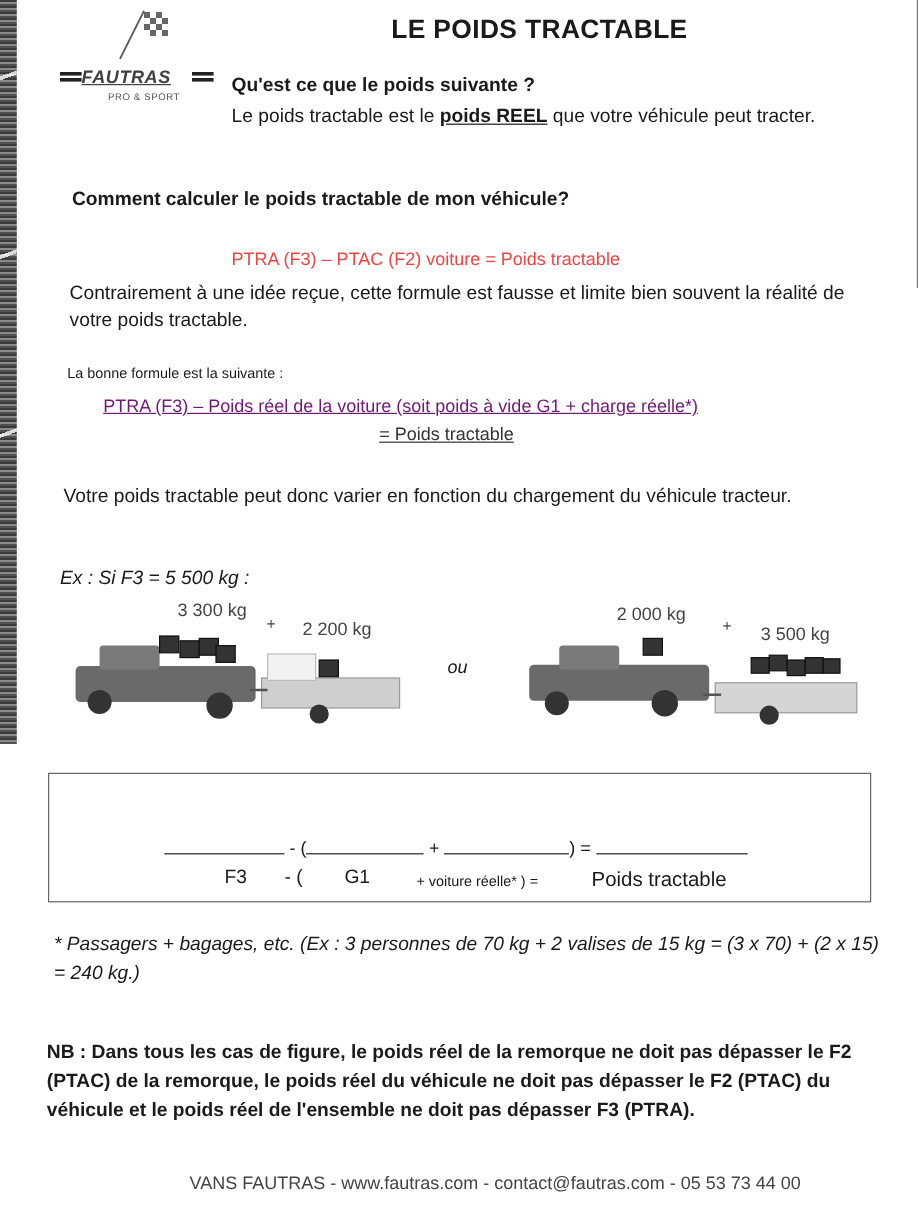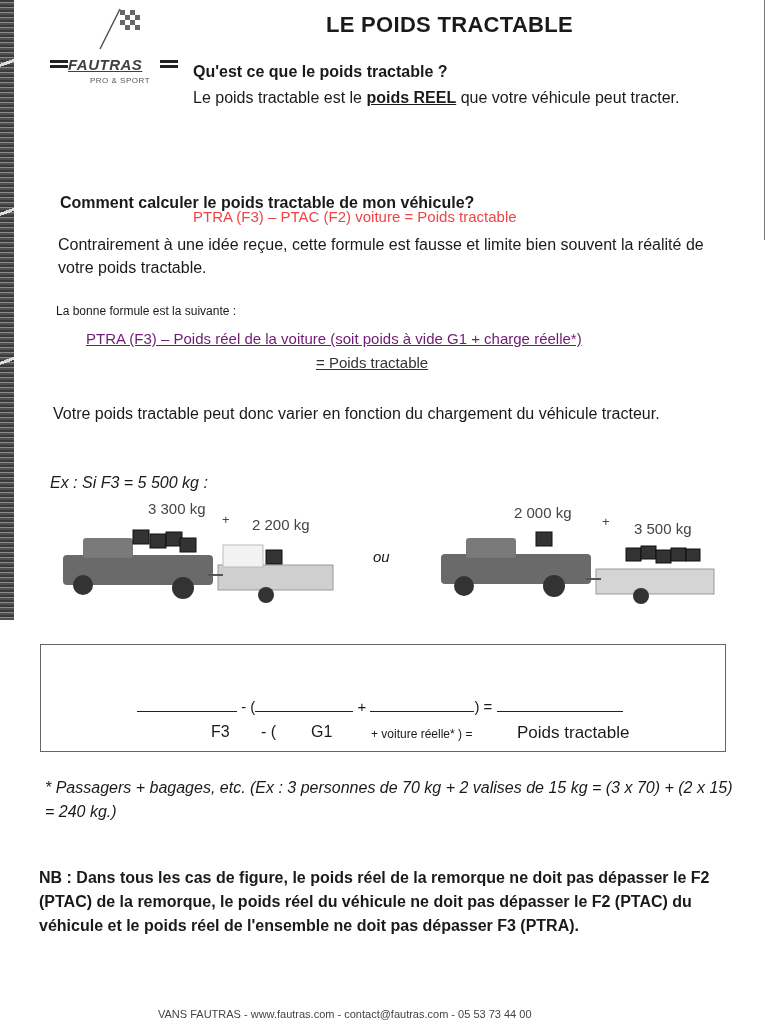--- a/index.html
+++ b/index.html
@@ -31,21 +31,21 @@
     .logo-bars-l, .logo-bars-r { position: absolute; top: 56px; width: 18px; height: 8px;
       border-top: 3px solid #222; border-bottom: 3px solid #222; box-sizing: border-box; }
     .logo-bars-l { left: 0; }
     .logo-bars-r { left: 110px; }
 
     .title { left: 326px; top: 12px; font-size: 22px; font-weight: bold; letter-spacing: .3px; }
     .q-heading { left: 193px; top: 63px; font-size: 16px; font-weight: bold; }
     .q-body { left: 193px; top: 87px; width: 520px; font-size: 16px; line-height: 22px; }
     .q-body u { font-weight: bold; }
 
-    .h2 { left: 60px; top: 158px; font-size: 16px; font-weight: bold; margin-top: 36px; }
+    .h2 { left: 60px; top: 158px; font-size: 16px; font-weight: bold; }
     .formula1 { left: 193px; top: 208px; font-size: 15px; color: #ef4444; }
     .p1 { left: 58px; top: 233px; width: 670px; font-size: 16px; line-height: 23px; }
 
     .p2-label { left: 56px; top: 304px; font-size: 12px; }
     .formula2 { left: 86px; top: 330px; font-size: 15px; color: #701a75; text-decoration: underline; }
     .formula2b { left: 316px; top: 354px; font-size: 15px; color: #333; text-decoration: underline; }
 
     .p3 { left: 53px; top: 402px; width: 680px; font-size: 16px; line-height: 23px; }
 
     .ex-label { left: 50px; top: 474px; font-size: 16px; font-style: italic; }
@@ -56,26 +56,26 @@
     .kg { position: absolute; font-size: 15px; color: #444; }
     .plus { position: absolute; font-size: 13px; color: #444; }
     .truck { position: absolute; }
     .ou { left: 373px; top: 548px; font-size: 15px; font-style: italic; }
 
     .calc-box { left: 40px; top: 644px; width: 684px; height: 106px; border: 1px solid #666; }
     .calc-title { position: absolute; left: 0; right: 0; top: 6px; text-align: center;
       font-size: 16px; font-weight: bold; text-decoration: underline; }
     .calc-line { position: absolute; left: 96px; top: 52px; font-size: 15px; white-space: pre; }
     .blank { display: inline-block; border-bottom: 1px solid #222; height: 14px; vertical-align: baseline; }
-    .lbl { position: absolute; font-size: 16px; margin-left: 24px; }
+    .lbl { position: absolute; font-size: 16px; }
     .lbl-small { font-size: 12px; }
 
     .footnote { left: 45px; top: 776px; width: 690px; font-size: 16px; font-style: italic; line-height: 24px; }
     .nb { left: 39px; top: 866px; width: 700px; font-size: 16px; font-weight: bold; line-height: 24px; }
-    .footer { left: 158px; top: 1008px; font-size: 11px; color: #444; }
+    .footer { left: 158px; top: 978px; font-size: 15px; color: #444; }
   </style>
 </head>
 <body>
 
 <div class="abs scan-edge"></div>
 <div class="abs scan-right"></div>
 
 <div class="abs logo">
   <svg width="60" height="50" style="position:absolute;left:40px;top:0">
     <line x1="10" y1="45" x2="30" y2="5" stroke="#555" stroke-width="1.5"></line>
@@ -91,21 +91,21 @@
     </g>
   </svg>
   <span class="logo-bars-l"></span>
   <span class="logo-brand">FAUTRAS</span>
   <span class="logo-bars-r"></span>
   <span class="logo-sub">PRO &amp; SPORT</span>
 </div>
 
 <div class="abs title">LE POIDS TRACTABLE</div>
 
-<div class="abs q-heading">Qu'est ce que le poids tractable ?</div>
+<div class="abs q-heading">Qu'est ce que le poids suivante ?</div>
 <div class="abs q-body"><span>Le poids tractable est le </span><u>poids REEL</u><span> que votre véhicule peut tracter.</span></div>
 
 <div class="abs h2">Comment calculer le poids tractable de mon véhicule?</div>
 <div class="abs formula1">PTRA (F3) – PTAC (F2) voiture = Poids tractable</div>
 <div class="abs p1">Contrairement à une idée reçue, cette formule est fausse et limite bien souvent la réalité de votre poids tractable.</div>
 
 <div class="abs p2-label">La bonne formule est la suivante :</div>
 <div class="abs formula2">PTRA (F3) – Poids réel de la voiture (soit poids à vide G1 + charge réelle*)</div>
 <div class="abs formula2b">= Poids tractable</div>
 

